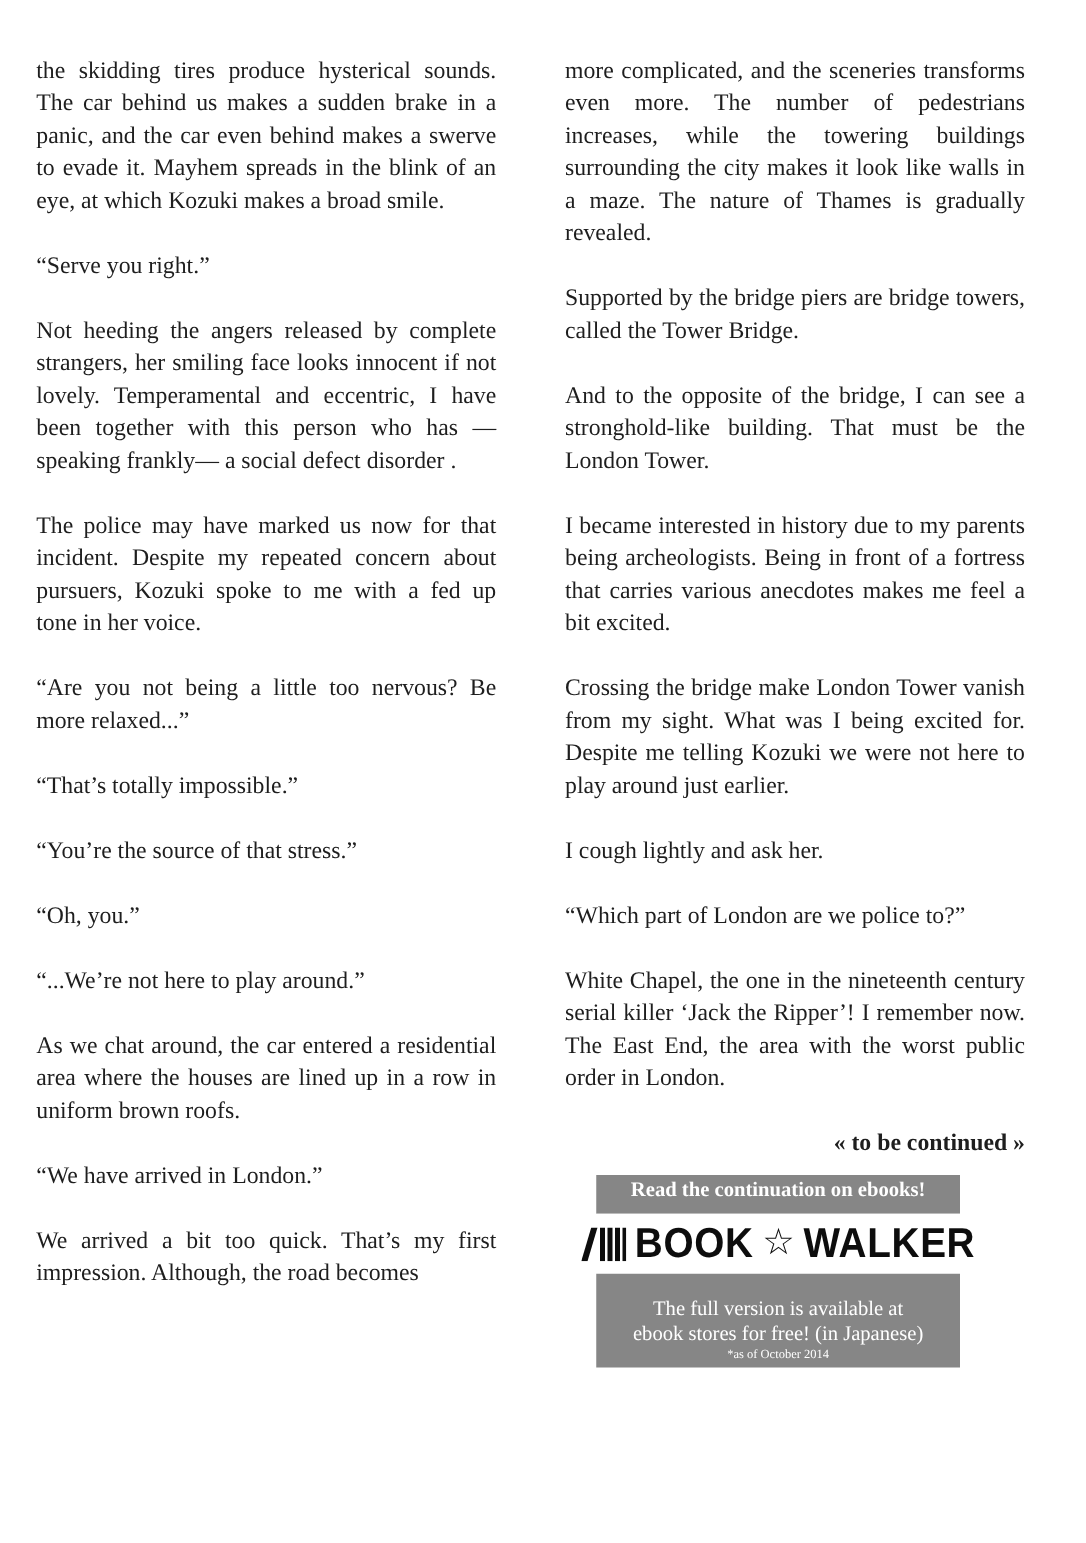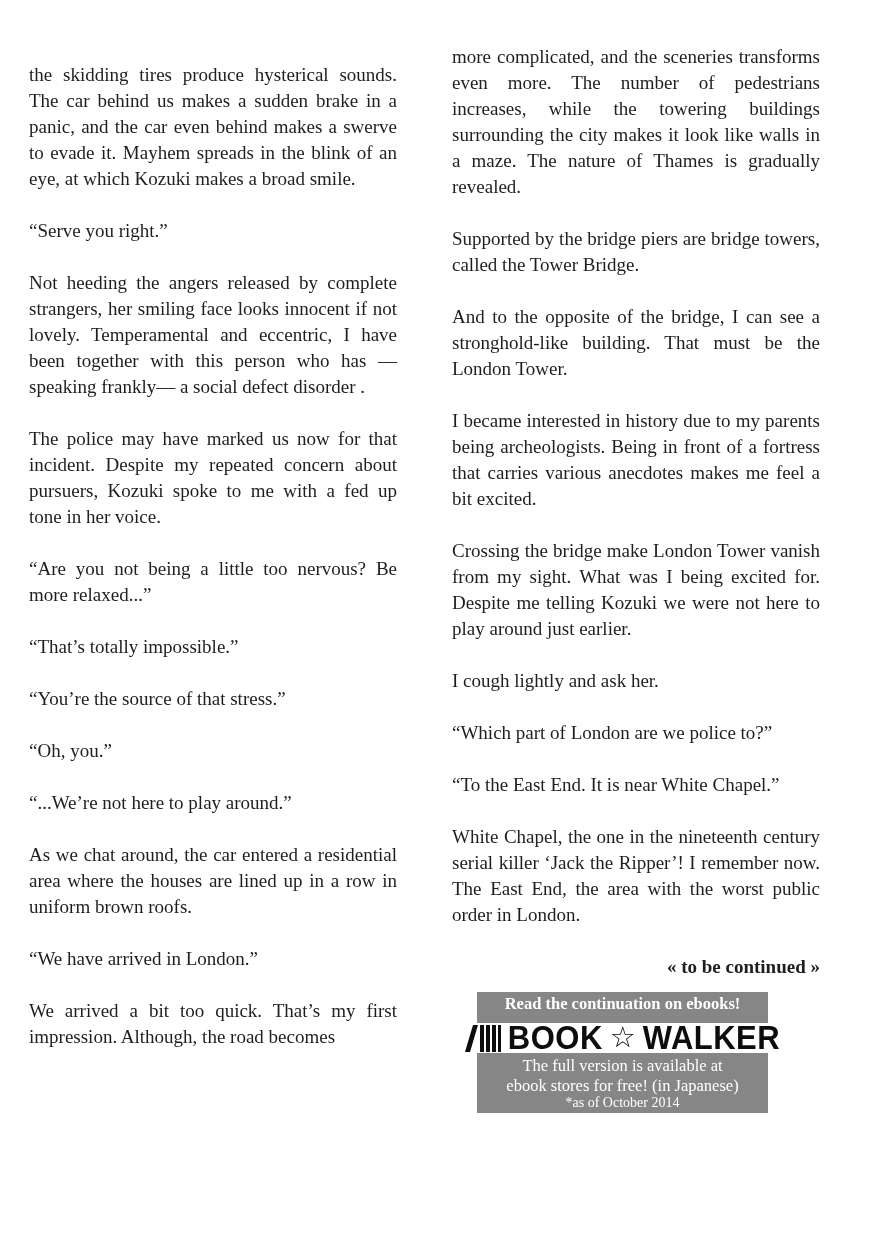--- a/index.html
+++ b/index.html
@@ -13,21 +13,21 @@
     overflow: hidden;
   }
   .col {
     position: absolute;
     top: 44px;
     width: 368px;
     font-size: 19px;
     line-height: 26px;
     text-align: justify;
   }
-  .col-left  { left: 29px; margin-top: 18px;  }
+  .col-left  { left: 29px;  }
   .col-right { left: 452px; }
   p.para { margin: 0 0 26px 0; }
   .continued {
     text-align: right;
     font-weight: bold;
     font-size: 19px;
     line-height: 26px;
     margin: 2px 0 12px 0;
   }
   .ad {
@@ -38,45 +38,45 @@
   }
   .ad-top {
     background: #868686;
     color: #ffffff;
     font-weight: bold;
     font-size: 16.5px;
     line-height: 23px;
     height: 31px;
   }
   .ad-logo {
-    height: 30px;
+    height: 48px;
     display: flex;
     align-items: center;
     justify-content: center;
     gap: 7px;
     background: #ffffff;
     color: #0d0d0d;
   }
   .logo-mark { display: inline-flex; align-items: center; }
   .logo-text {
     font-family: "Liberation Sans", sans-serif;
     font-weight: bold;
     font-size: 31px;
     letter-spacing: 0.5px;
     transform: scaleY(1.08);
     white-space: nowrap;
   }
   .logo-star { font-size: 29px; position: relative; top: -1px; }
   .ad-bottom {
     background: #868686;
     color: #ffffff;
-    padding: 3px 0 3px 0;
+    padding: 18px 0 3px 0;
   }
   .ad-line { font-size: 16.5px; line-height: 20px; }
-  .ad-note { font-size: 14px; line-height: 14px; }
+  .ad-note { font-size: 10px; line-height: 14px; }
 </style>
 </head>
 <body>
 
 <div class="page">
 
   <div class="col col-left">
     <p class="para">the skidding tires produce hysterical sounds. The car behind us makes a sudden brake in a panic, and the car even behind makes a swerve to evade it. Mayhem spreads in the blink of an eye, at which Kozuki makes a broad smile.</p>
     <p class="para">“Serve you right.”</p>
     <p class="para">Not heeding the angers released by complete strangers, her smiling face looks innocent if not lovely. Temperamental and eccentric, I have been together with this person who has —speaking frankly— a social defect disorder .</p>
@@ -92,21 +92,20 @@
   </div>
 
   <div class="col col-right">
     <p class="para">more complicated, and the sceneries transforms even more. The number of pedestrians increases, while the towering buildings surrounding the city makes it look like walls in a maze. The nature of Thames is gradually revealed.</p>
     <p class="para">Supported by the bridge piers are bridge towers, called the Tower Bridge.</p>
     <p class="para">And to the opposite of the bridge, I can see a stronghold-like building. That must be the London Tower.</p>
     <p class="para">I became interested in history due to my parents being archeologists. Being in front of a fortress that carries various anecdotes makes me feel a bit excited.</p>
     <p class="para">Crossing the bridge make London Tower vanish from my sight. What was I being excited for. Despite me telling Kozuki we were not here to play around just earlier.</p>
     <p class="para">I cough lightly and ask her.</p>
     <p class="para">“Which part of London are we police to?”</p>
-    <p class="para">“To the East End. It is near White Chapel.”</p>
     <p class="para">White Chapel, the one in the nineteenth century serial killer ‘Jack the Ripper’! I remember now. The East End, the area with the worst public order in London.</p>
 
     <p class="continued">« to be continued »</p>
 
     <div class="ad">
       <div class="ad-top">Read the continuation on ebooks!</div>
       <div class="ad-logo">
         <span class="logo-mark">
           <svg width="36" height="27" viewBox="0 0 36 27" aria-hidden="true">
             <g fill="#0d0d0d">

